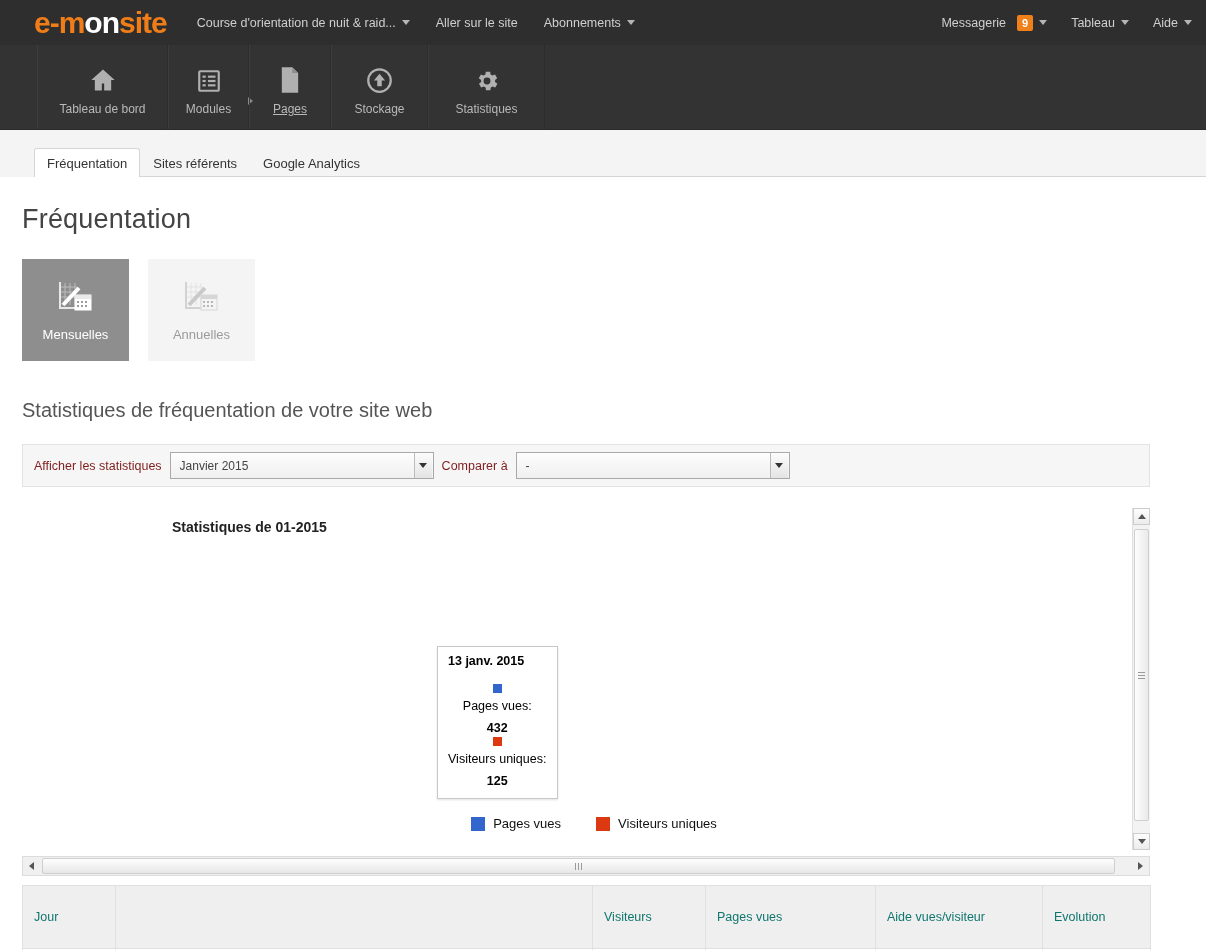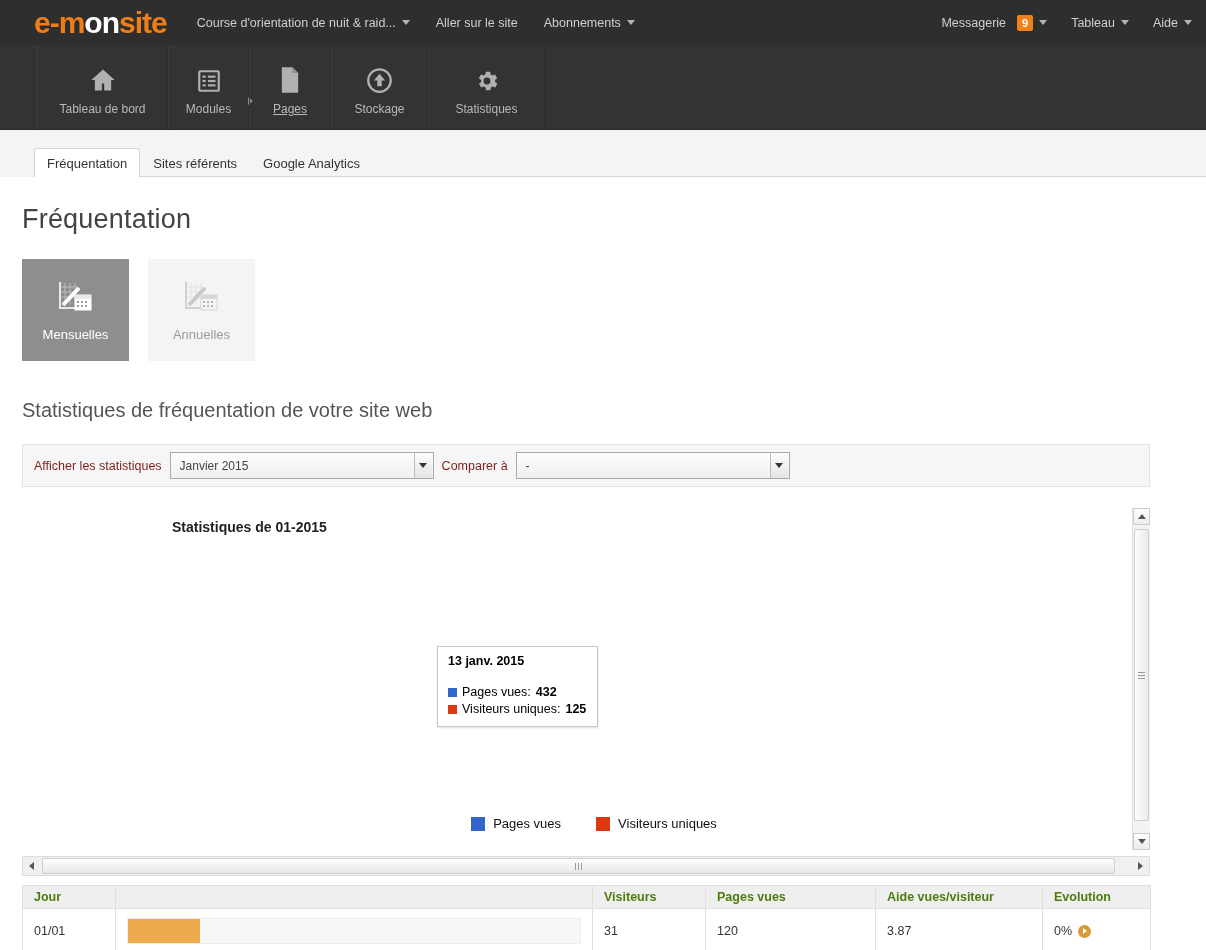--- a/index.html
+++ b/index.html
@@ -142,21 +142,21 @@
     font-size: 14px; font-weight: bold; color: #222;
   }
   .chartsvg { position: absolute; left: 0; top: 0; }
   .tooltip {
     position: absolute; left: 437px; top: 646px;
     background: #fff; border: 1px solid #c8c8c8;
     padding: 7px 11px 8px 10px; font-size: 12.5px; color: #000;
     box-shadow: 0 1px 2px rgba(0,0,0,.12);
   }
   .tooltip .tdate { font-weight: bold; margin-bottom: 16px; font-size: 12.5px; }
-  .tooltip .trow { display: flex; align-items: center; gap: 5px; line-height: 17px; }
+  .tooltip .trow { display: flex; align-items: center; gap: 5px; line-height: 17px; flex-direction: column; }
   .sw { width: 9px; height: 9px; display: inline-block; }
   .legend {
     position: absolute; left: 0; right: 18px; top: 816px;
     display: flex; justify-content: center; gap: 35px;
     font-size: 13px; color: #111; align-items: center;
   }
   .legend .li { display: flex; align-items: center; gap: 8px; }
   .legend .sw { width: 14px; height: 14px; }
 
   
@@ -197,21 +197,21 @@
   }
   .grip-h { display: flex; gap: 2px; }
   .grip-h i { display: block; width: 1px; height: 7px; background: #9a9a9a; }
 
   
   .tbl { margin: 9px 0 0 22px; width: 1128px; border-collapse: collapse; table-layout: fixed; }
   .tbl th, .tbl td {
     border: 1px solid #e0e0e0; text-align: left;
     font-size: 12.5px; color: #333; padding: 9px 11px;
   }
-  .tbl th { background: #efefef; font-weight: bold; color: #4d7c0f; padding: 4px 11px; }
+  .tbl th { background: #efefef; font-weight: normal; color: #0f766e; padding: 24px 11px; }
   .tbl td { height: 38px; }
   .col-jour { width: 93px; }
   .col-bar  { width: 477px; }
   .col-vis  { width: 113px; }
   .col-pv   { width: 170px; }
   .col-pvv  { width: 167px; }
   .col-evo  { width: 108px; }
   .bartrack { height: 26px; background: #f7f7f7; border: 1px solid #ededed; position: relative; }
   .barfill { position: absolute; left: 0; top: 0; bottom: 0; background: #eeab4b; }
   .evo { display: inline-flex; align-items: center; gap: 6px; }

